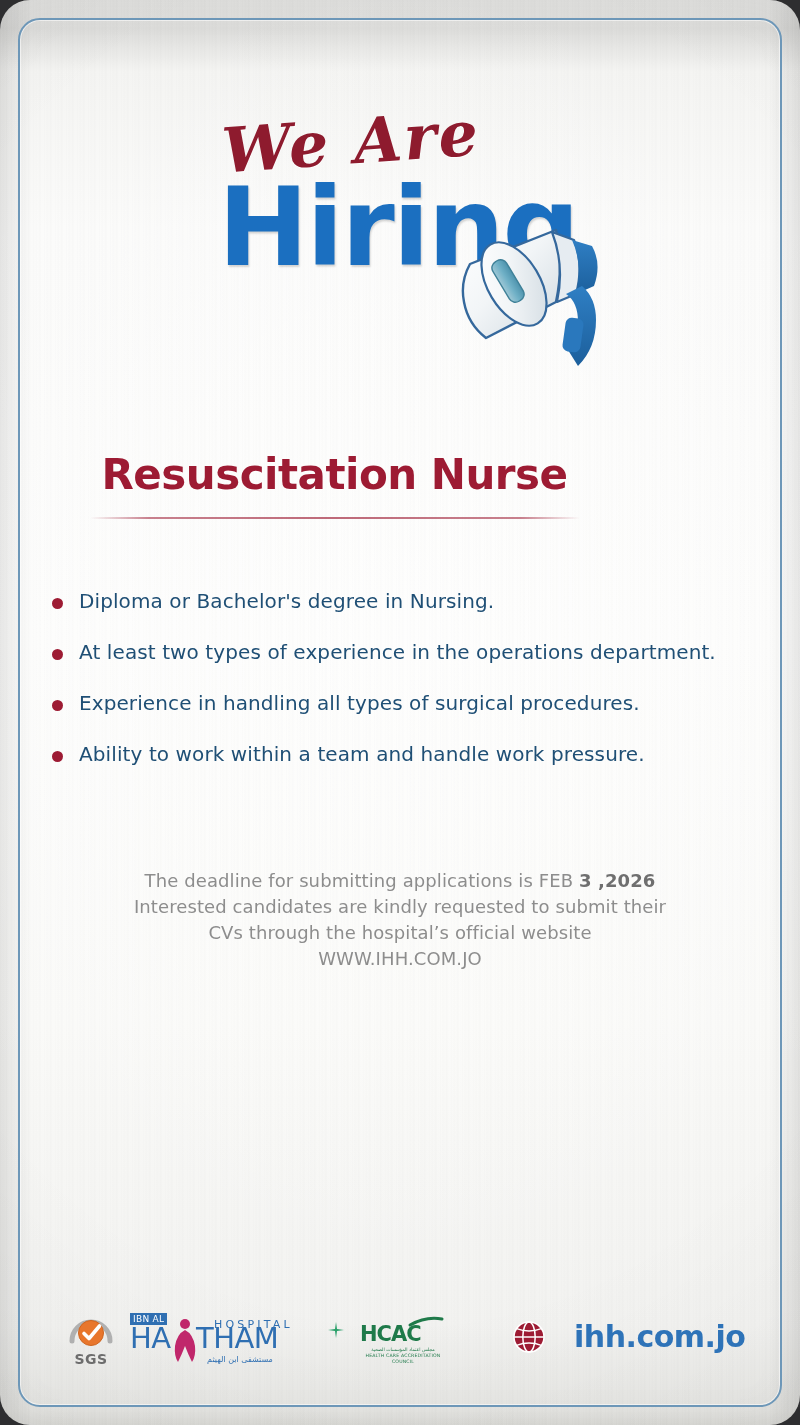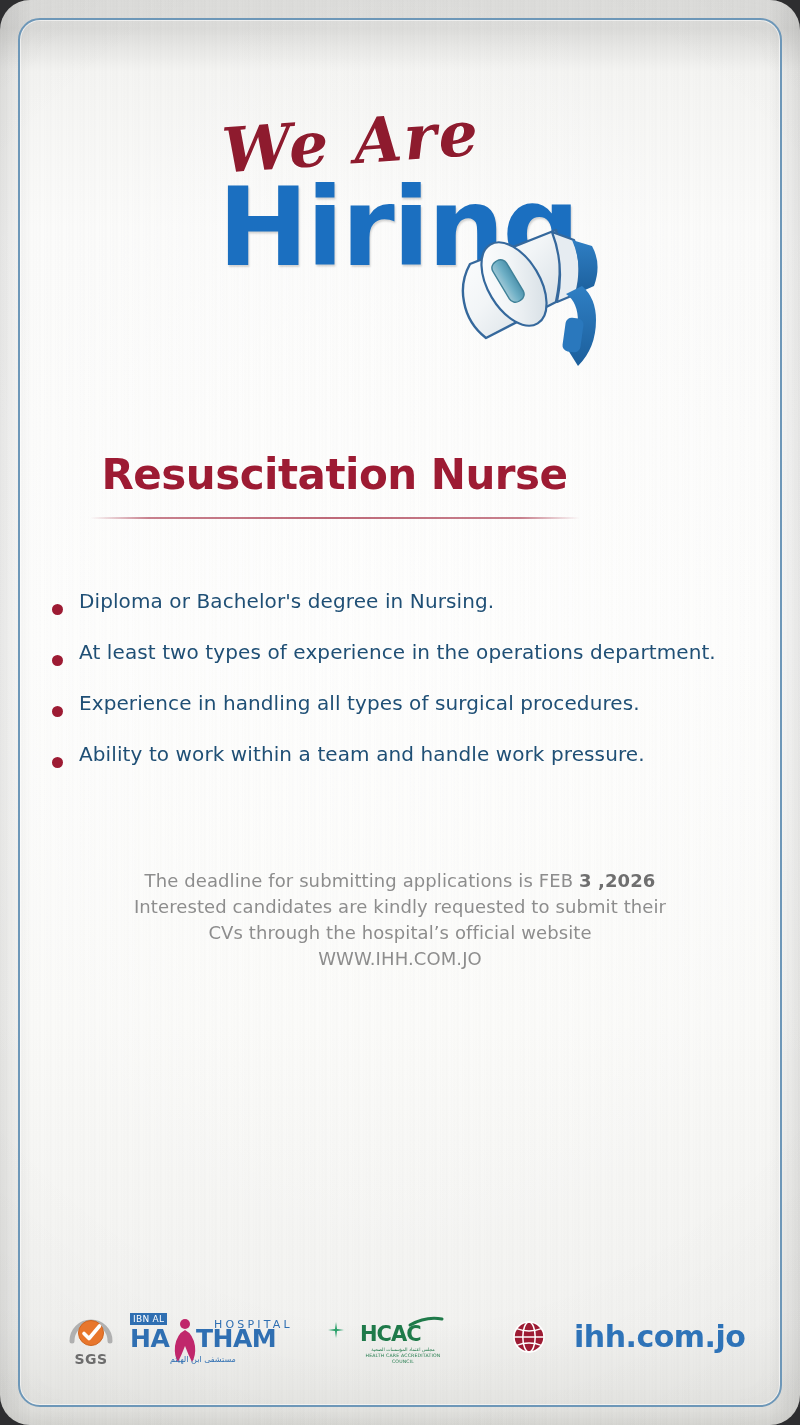--- a/index.html
+++ b/index.html
@@ -69,21 +69,21 @@
     letter-spacing:-.5px;
     text-shadow:0 1px 1px rgba(255,255,255,.7);
   }
   #title-rule{
     margin:18px auto 0;width:490px;height:2px;
     background:linear-gradient(90deg,rgba(157,27,51,0) 0%,rgba(157,27,51,.55) 12%,rgba(157,27,51,.65) 50%,rgba(157,27,51,.55) 88%,rgba(157,27,51,0) 100%);
   }
 
   
   #bullets{position:absolute;left:52px;top:588px;width:720px;}
-  .bullet-row{display:flex;align-items:flex-end;margin-bottom:24px;}
+  .bullet-row{display:flex;align-items:flex-start;margin-bottom:24px;}
   .bullet-dot{
     flex:0 0 auto;width:11px;height:11px;border-radius:50%;
     background:#9d1b33;margin-top:10px;margin-right:16px;
     box-shadow:0 0 2px rgba(255,255,255,.6);
   }
   .bullet-text{
     font-family:"DejaVu Sans",sans-serif;
     font-size:20px;line-height:27px;color:#1f4f75;
     letter-spacing:.1px;
   }
@@ -110,26 +110,26 @@
   .ibn-badge{
     display:inline-block;background:#2f6fb2;color:#fff;
     font-family:"DejaVu Sans",sans-serif;font-weight:400;font-size:9px;
     padding:1px 3px;letter-spacing:.3px;line-height:10px;vertical-align:top;
   }
   .hosp-word{
     font-family:"DejaVu Sans",sans-serif;font-weight:400;font-size:11px;
     color:#2f6fb2;letter-spacing:3.2px;
   }
   .haytham{
-    font-family:"DejaVu Sans",sans-serif;font-weight:700;font-size:25px;
+    font-family:"DejaVu Sans",sans-serif;font-weight:400;font-size:29px;
     color:#2f6fb2;letter-spacing:-.5px;line-height:27px;
   }
   .arabic-sub{
     font-family:"DejaVu Sans",sans-serif;font-size:8px;color:#2f6fb2;
-    letter-spacing:.5px;text-align:left;line-height:9px;
+    letter-spacing:.5px;text-align:center;line-height:9px;
   }
   .hcac-word{
     font-family:"DejaVu Sans",sans-serif;font-weight:700;font-size:21px;
     color:#1f7a4a;letter-spacing:-1px;line-height:21px;
   }
   .hcac-sub{
     font-family:"DejaVu Sans",sans-serif;font-size:4.6px;color:#1f7a4a;
     letter-spacing:.2px;line-height:6px;text-align:center;
   }
   .sgs-word{

